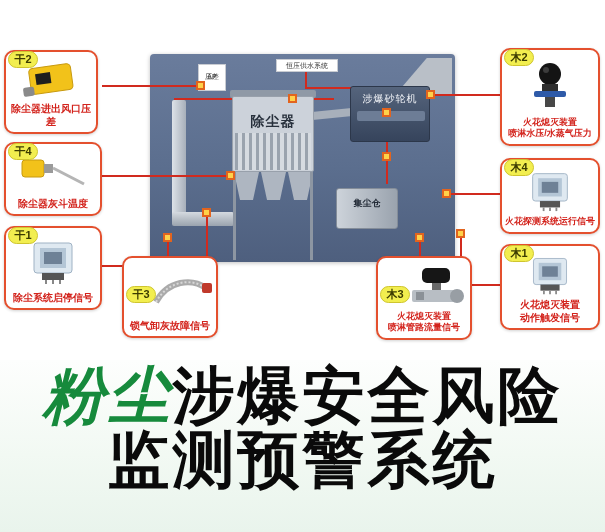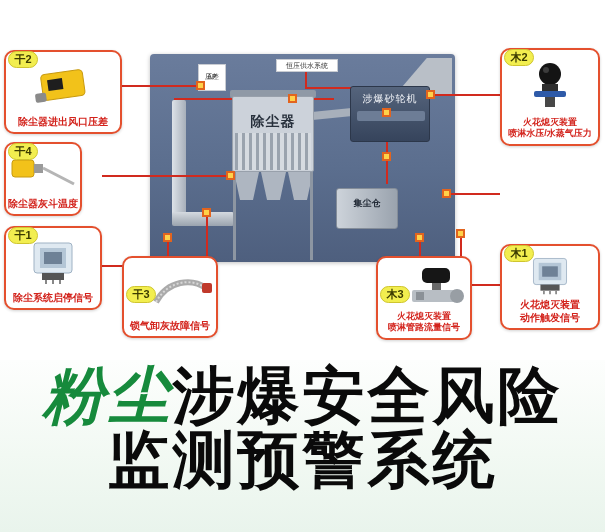--- a/index.html
+++ b/index.html
@@ -156,37 +156,37 @@
   <div class="marker" style="left:202px;top:208px;"></div>
   <div class="marker" style="left:163px;top:233px;"></div>
   <div class="marker" style="left:288px;top:94px;"></div>
   <div class="marker" style="left:382px;top:108px;"></div>
   <div class="marker" style="left:382px;top:152px;"></div>
   <div class="marker" style="left:426px;top:90px;"></div>
   <div class="marker" style="left:442px;top:189px;"></div>
   <div class="marker" style="left:456px;top:229px;"></div>
   <div class="marker" style="left:415px;top:233px;"></div>
 
-  <div class="callout" style="left:4px;top:50px;width:118px;height:84px;">
+  <div class="callout" style="left:4px;top:50px;width:94px;height:84px;">
     <span class="badge badge-tl">干2</span>
     <div class="device">
       <svg width="66" height="40" viewBox="0 0 66 40">
         <g transform="rotate(-8 33 20)">
           <rect x="12" y="6" width="42" height="26" rx="4" fill="#f2c21a" stroke="#c89a10"></rect>
           <rect x="18" y="12" width="15" height="11" fill="#1e1e1e"></rect>
           <rect x="4" y="24" width="11" height="9" rx="2" fill="#8a8a8a"></rect>
         </g>
       </svg>
     </div>
     <div class="callout-label">
       <span>除尘器进出风口压差</span>
     </div>
   </div>
 
-  <div class="callout" style="left:4px;top:142px;width:78px;height:74px;">
+  <div class="callout" style="left:4px;top:142px;width:98px;height:74px;">
     <span class="badge badge-tl">干4</span>
     <div class="device">
       <svg width="70" height="34" viewBox="0 0 70 34">
         <rect x="4" y="4" width="22" height="17" rx="3" fill="#f2c21a" stroke="#c89a10"></rect>
         <rect x="26" y="8" width="9" height="9" fill="#9a9a9a"></rect>
         <line x1="35" y1="12" x2="66" y2="28" stroke="#b5b5b5" stroke-width="3"></line>
       </svg>
     </div>
     <div class="callout-label">
       <span>除尘器灰斗温度</span>
@@ -235,20 +235,37 @@
         <rect x="13" y="30" width="32" height="6" rx="2" fill="#2e5aa8"></rect>
         <rect x="24" y="36" width="10" height="10" fill="#474747"></rect>
       </svg>
     </div>
     <div class="callout-label lbl-sm">
       <span>火花熄灭装置</span>
       <span>喷淋水压/水蒸气压力</span>
     </div>
   </div>
 
+  <div class="callout" style="left:500px;top:158px;width:100px;height:76px;">
+    <span class="badge badge-tl">木4</span>
+    <div class="device">
+      <svg width="58" height="42" viewBox="0 0 58 46">
+        <rect x="10" y="4" width="38" height="30" rx="3" fill="#dfe9f1" stroke="#9fb2c4"></rect>
+        <rect x="16" y="9" width="26" height="20" fill="#b4c6d6"></rect>
+        <rect x="20" y="13" width="18" height="12" fill="#6e8196"></rect>
+        <rect x="18" y="34" width="22" height="7" fill="#555"></rect>
+        <line x1="22" y1="41" x2="22" y2="45" stroke="#888" stroke-width="2"></line>
+        <line x1="29" y1="41" x2="29" y2="45" stroke="#888" stroke-width="2"></line>
+        <line x1="36" y1="41" x2="36" y2="45" stroke="#888" stroke-width="2"></line>
+      </svg>
+    </div>
+    <div class="callout-label lbl-sm">
+      <span>火花探测系统运行信号</span>
+    </div>
+  </div>
 
   <div class="callout" style="left:500px;top:244px;width:100px;height:86px;">
     <span class="badge badge-tl">木1</span>
     <div class="device">
       <svg width="58" height="40" viewBox="0 0 58 46">
         <rect x="10" y="4" width="38" height="30" rx="3" fill="#dfe9f1" stroke="#9fb2c4"></rect>
         <rect x="16" y="9" width="26" height="20" fill="#b4c6d6"></rect>
         <rect x="20" y="13" width="18" height="12" fill="#6e8196"></rect>
         <rect x="18" y="34" width="22" height="7" fill="#555"></rect>
         <line x1="22" y1="41" x2="22" y2="45" stroke="#888" stroke-width="2"></line>

